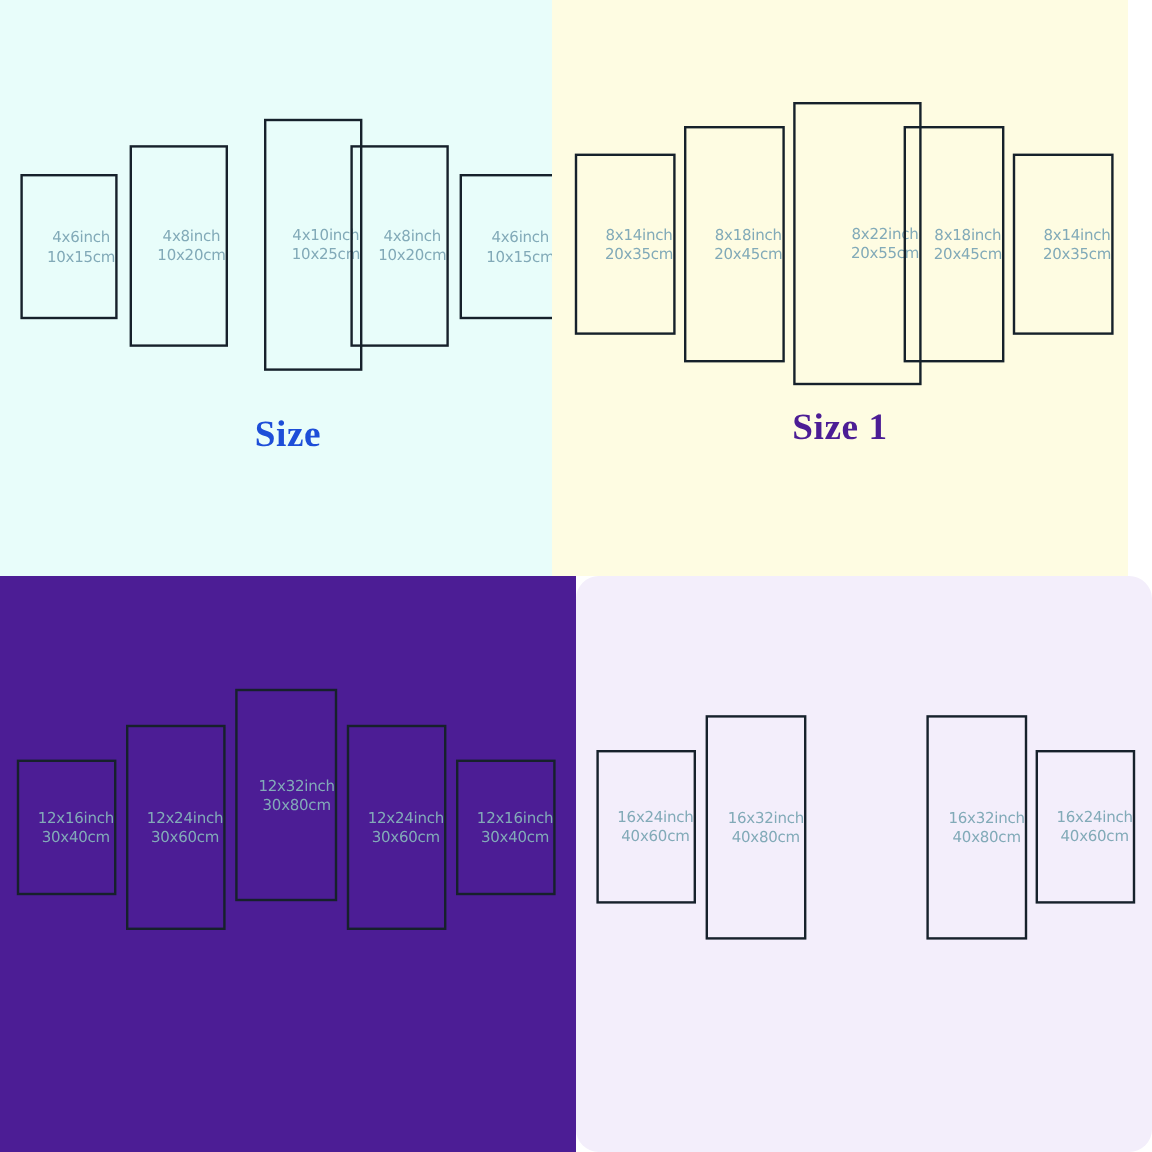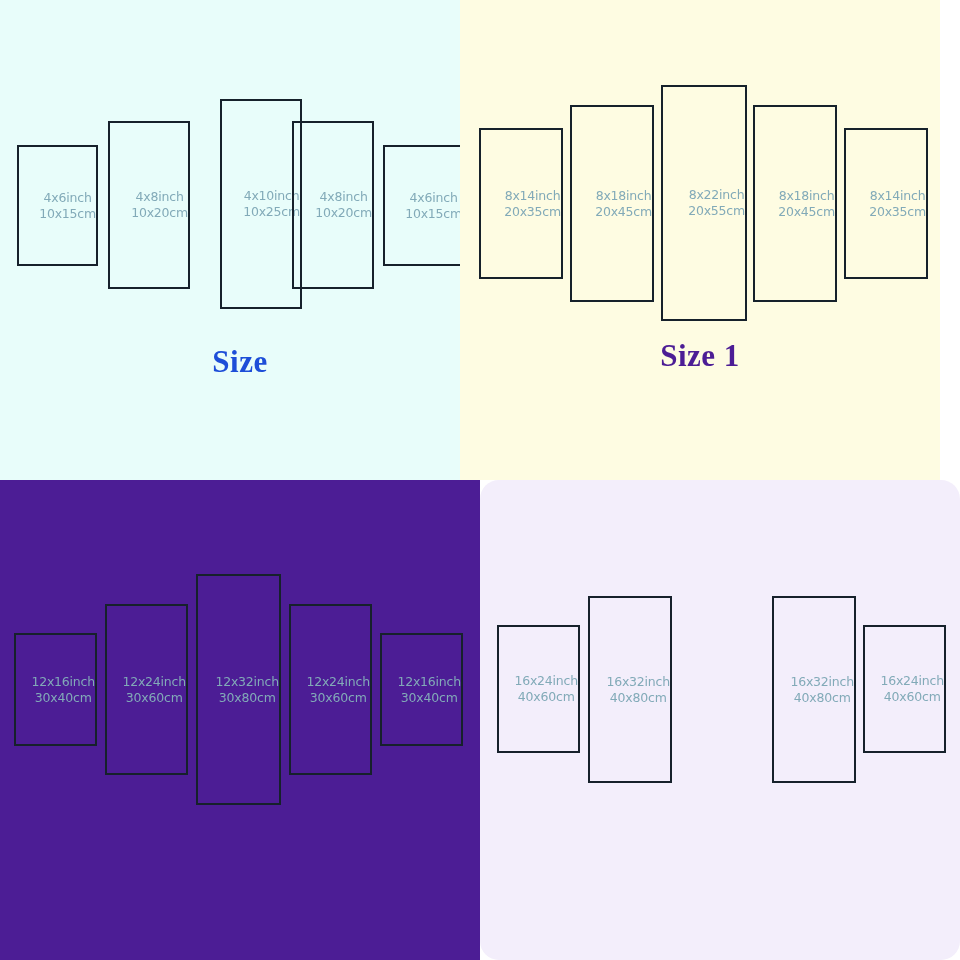--- a/index.html
+++ b/index.html
@@ -92,41 +92,41 @@
       <div class="quad-title" style="top: 344px; color: #1d4ed8;">Size</div>
     </div>
     <div class="quadrant q1" style="background: rgb(254, 252, 226);">
       <div class="panels">
         <div class="panel" style="left: 19px; top: 128px; width: 84px; height: 151px; border-color: rgb(22, 33, 43);">
           <div class="panel-label" style="color: rgb(130, 170, 184);"><span>8x14inch</span><span class="ln2">20x35cm</span></div>
         </div>
         <div class="panel" style="left: 110px; top: 105px; width: 84px; height: 197px; border-color: rgb(22, 33, 43);">
           <div class="panel-label" style="color: rgb(130, 170, 184);"><span>8x18inch</span><span class="ln2">20x45cm</span></div>
         </div>
-        <div class="panel" style="left: 201px; top: 85px; width: 86px; height: 236px; border-color: rgb(22, 33, 43);">
+        <div class="panel" style="left: 201px; top: 85px; width: 107px; height: 236px; border-color: rgb(22, 33, 43);">
           <div class="panel-label" style="color: rgb(130, 170, 184);"><span>8x22inch</span><span class="ln2">20x55cm</span></div>
         </div>
         <div class="panel" style="left: 293px; top: 105px; width: 84px; height: 197px; border-color: rgb(22, 33, 43);">
           <div class="panel-label" style="color: rgb(130, 170, 184);"><span>8x18inch</span><span class="ln2">20x45cm</span></div>
         </div>
         <div class="panel" style="left: 384px; top: 128px; width: 84px; height: 151px; border-color: rgb(22, 33, 43);">
           <div class="panel-label" style="color: rgb(130, 170, 184);"><span>8x14inch</span><span class="ln2">20x35cm</span></div>
         </div>
       </div>
       <div class="quad-title" style="top: 338px; color: #4c1d95;">Size 1</div>
     </div>
     <div class="quadrant q2" style="background: #4c1d95;">
       <div class="panels">
         <div class="panel" style="left: 14px; top: 153px; width: 83px; height: 113px; border-color: rgb(22, 33, 43);">
           <div class="panel-label" style="color: rgb(130, 170, 184);"><span>12x16inch</span><span class="ln2">30x40cm</span></div>
         </div>
         <div class="panel" style="left: 105px; top: 124px; width: 83px; height: 171px; border-color: rgb(22, 33, 43);">
           <div class="panel-label" style="color: rgb(130, 170, 184);"><span>12x24inch</span><span class="ln2">30x60cm</span></div>
         </div>
-        <div class="panel" style="left: 196px; top: 94px; width: 85px; height: 231px; border-color: rgb(22, 33, 43);">
+        <div class="panel" style="left: 196px; top: 94px; width: 85px; height: 177px; border-color: rgb(22, 33, 43);">
           <div class="panel-label" style="color: rgb(130, 170, 184);"><span>12x32inch</span><span class="ln2">30x80cm</span></div>
         </div>
         <div class="panel" style="left: 289px; top: 124px; width: 83px; height: 171px; border-color: rgb(22, 33, 43);">
           <div class="panel-label" style="color: rgb(130, 170, 184);"><span>12x24inch</span><span class="ln2">30x60cm</span></div>
         </div>
         <div class="panel" style="left: 380px; top: 153px; width: 83px; height: 113px; border-color: rgb(22, 33, 43);">
           <div class="panel-label" style="color: rgb(130, 170, 184);"><span>12x16inch</span><span class="ln2">30x40cm</span></div>
         </div>
       </div>
     </div>

